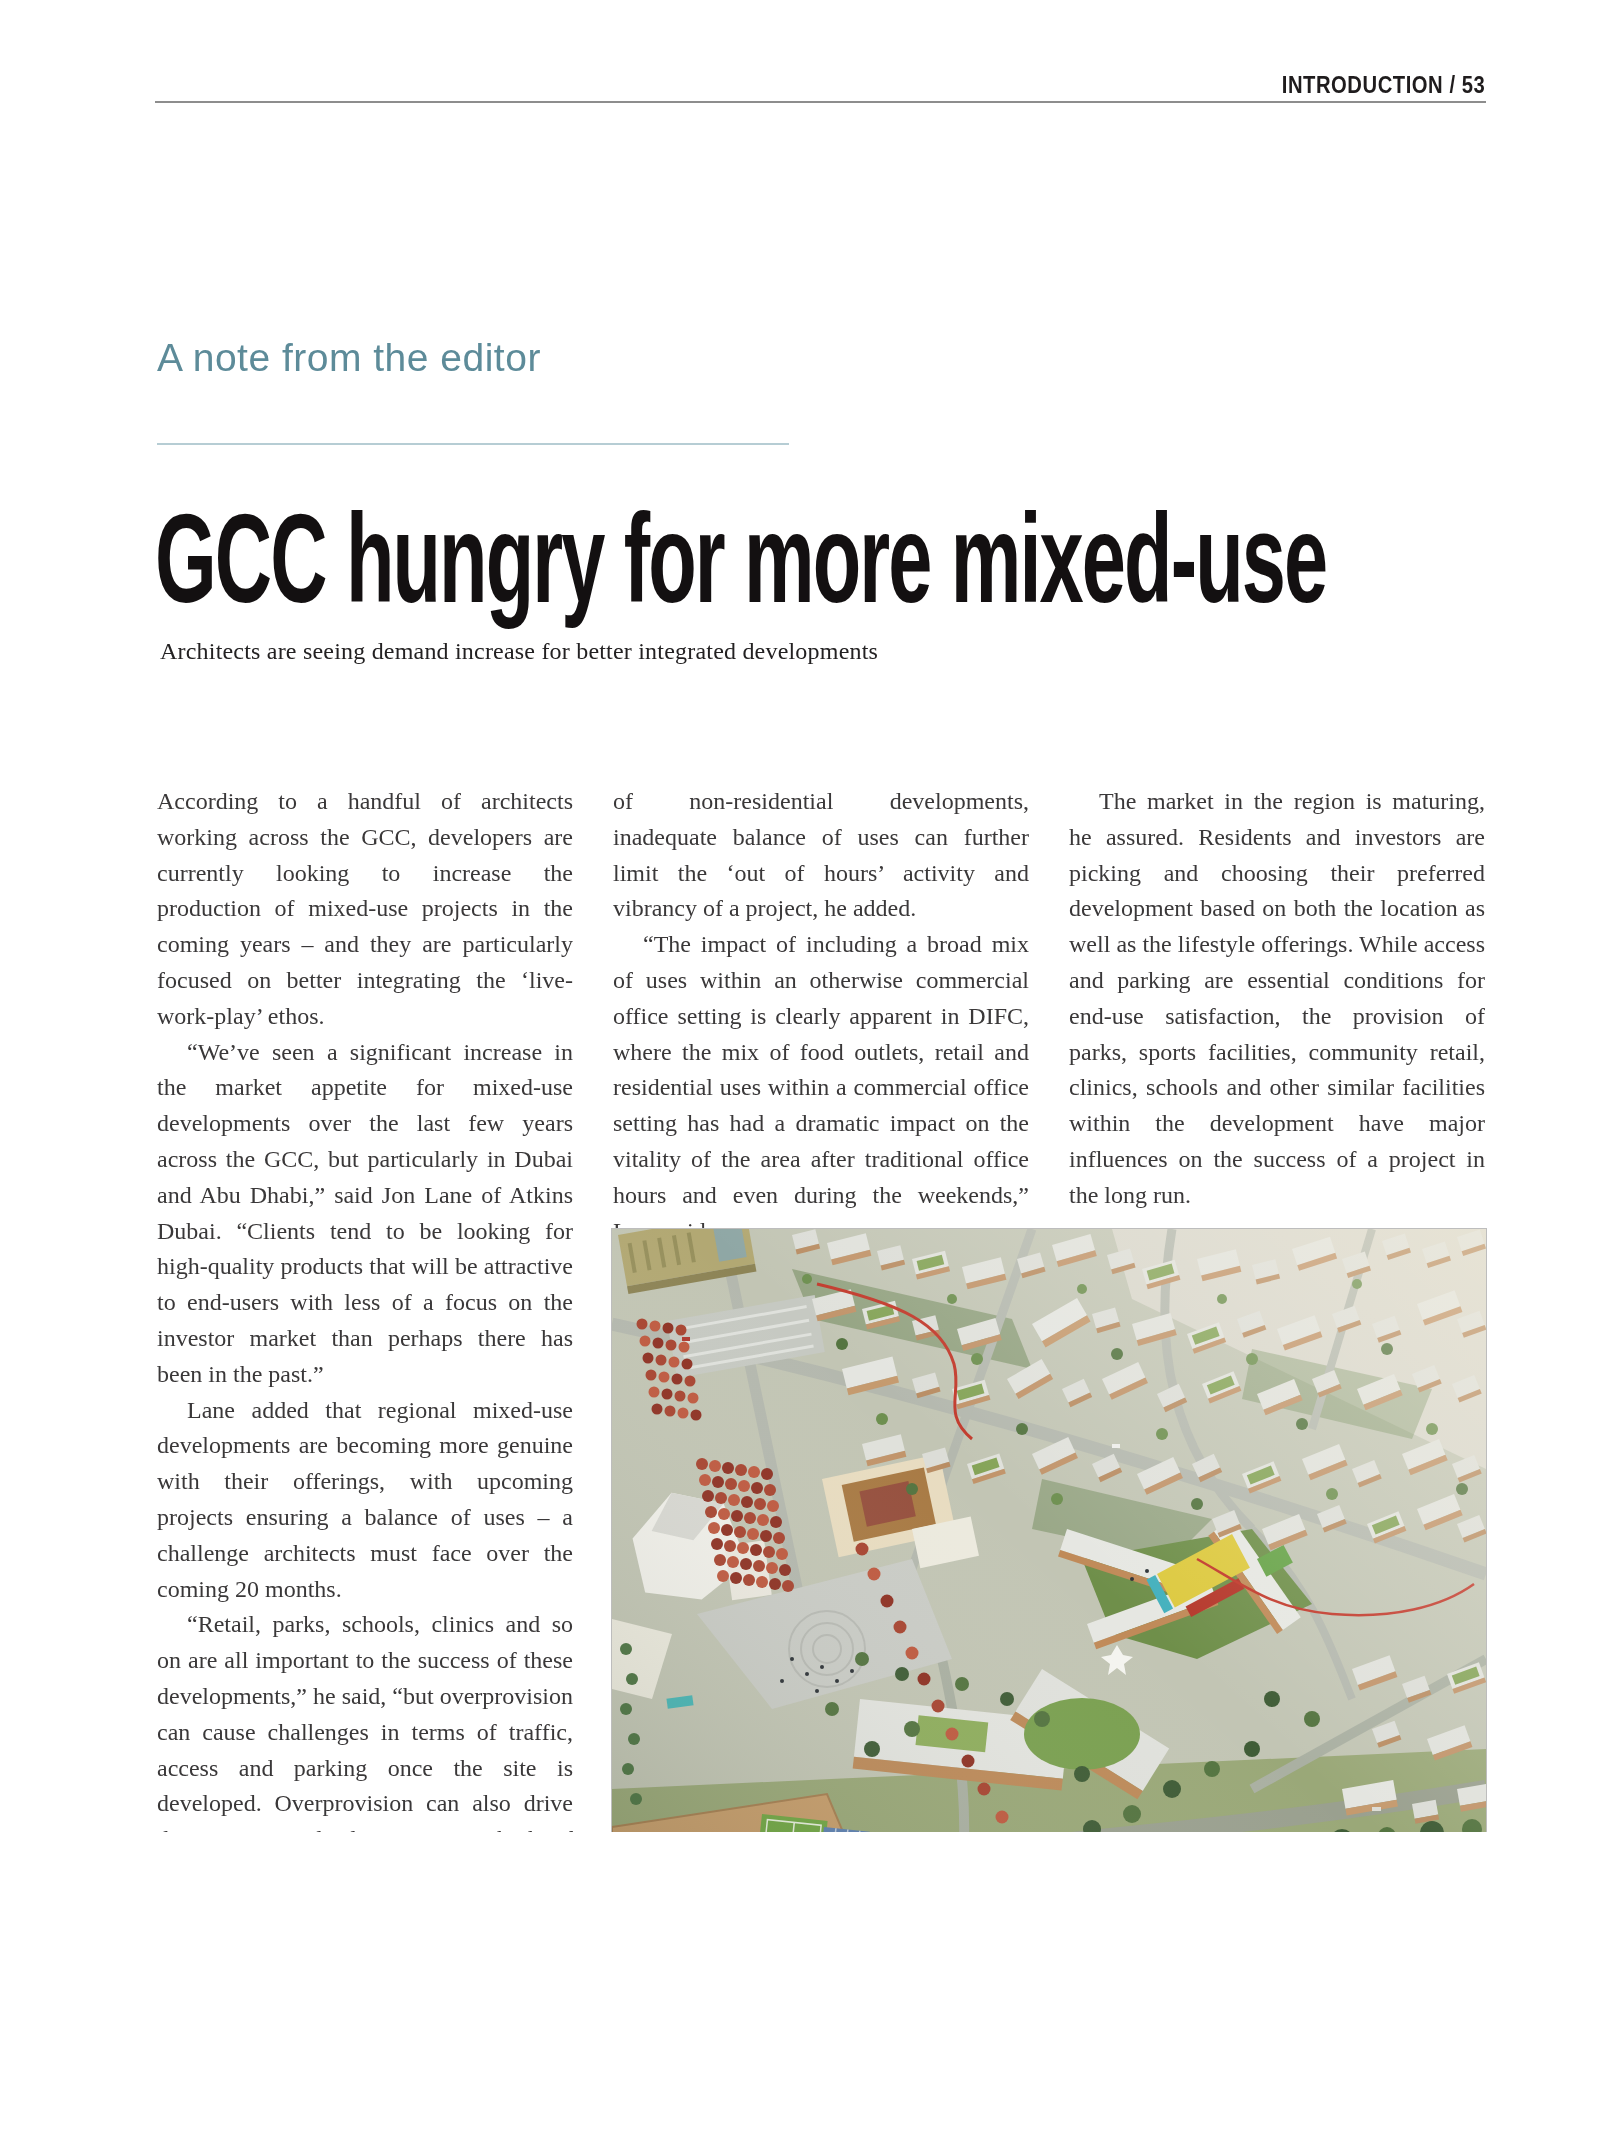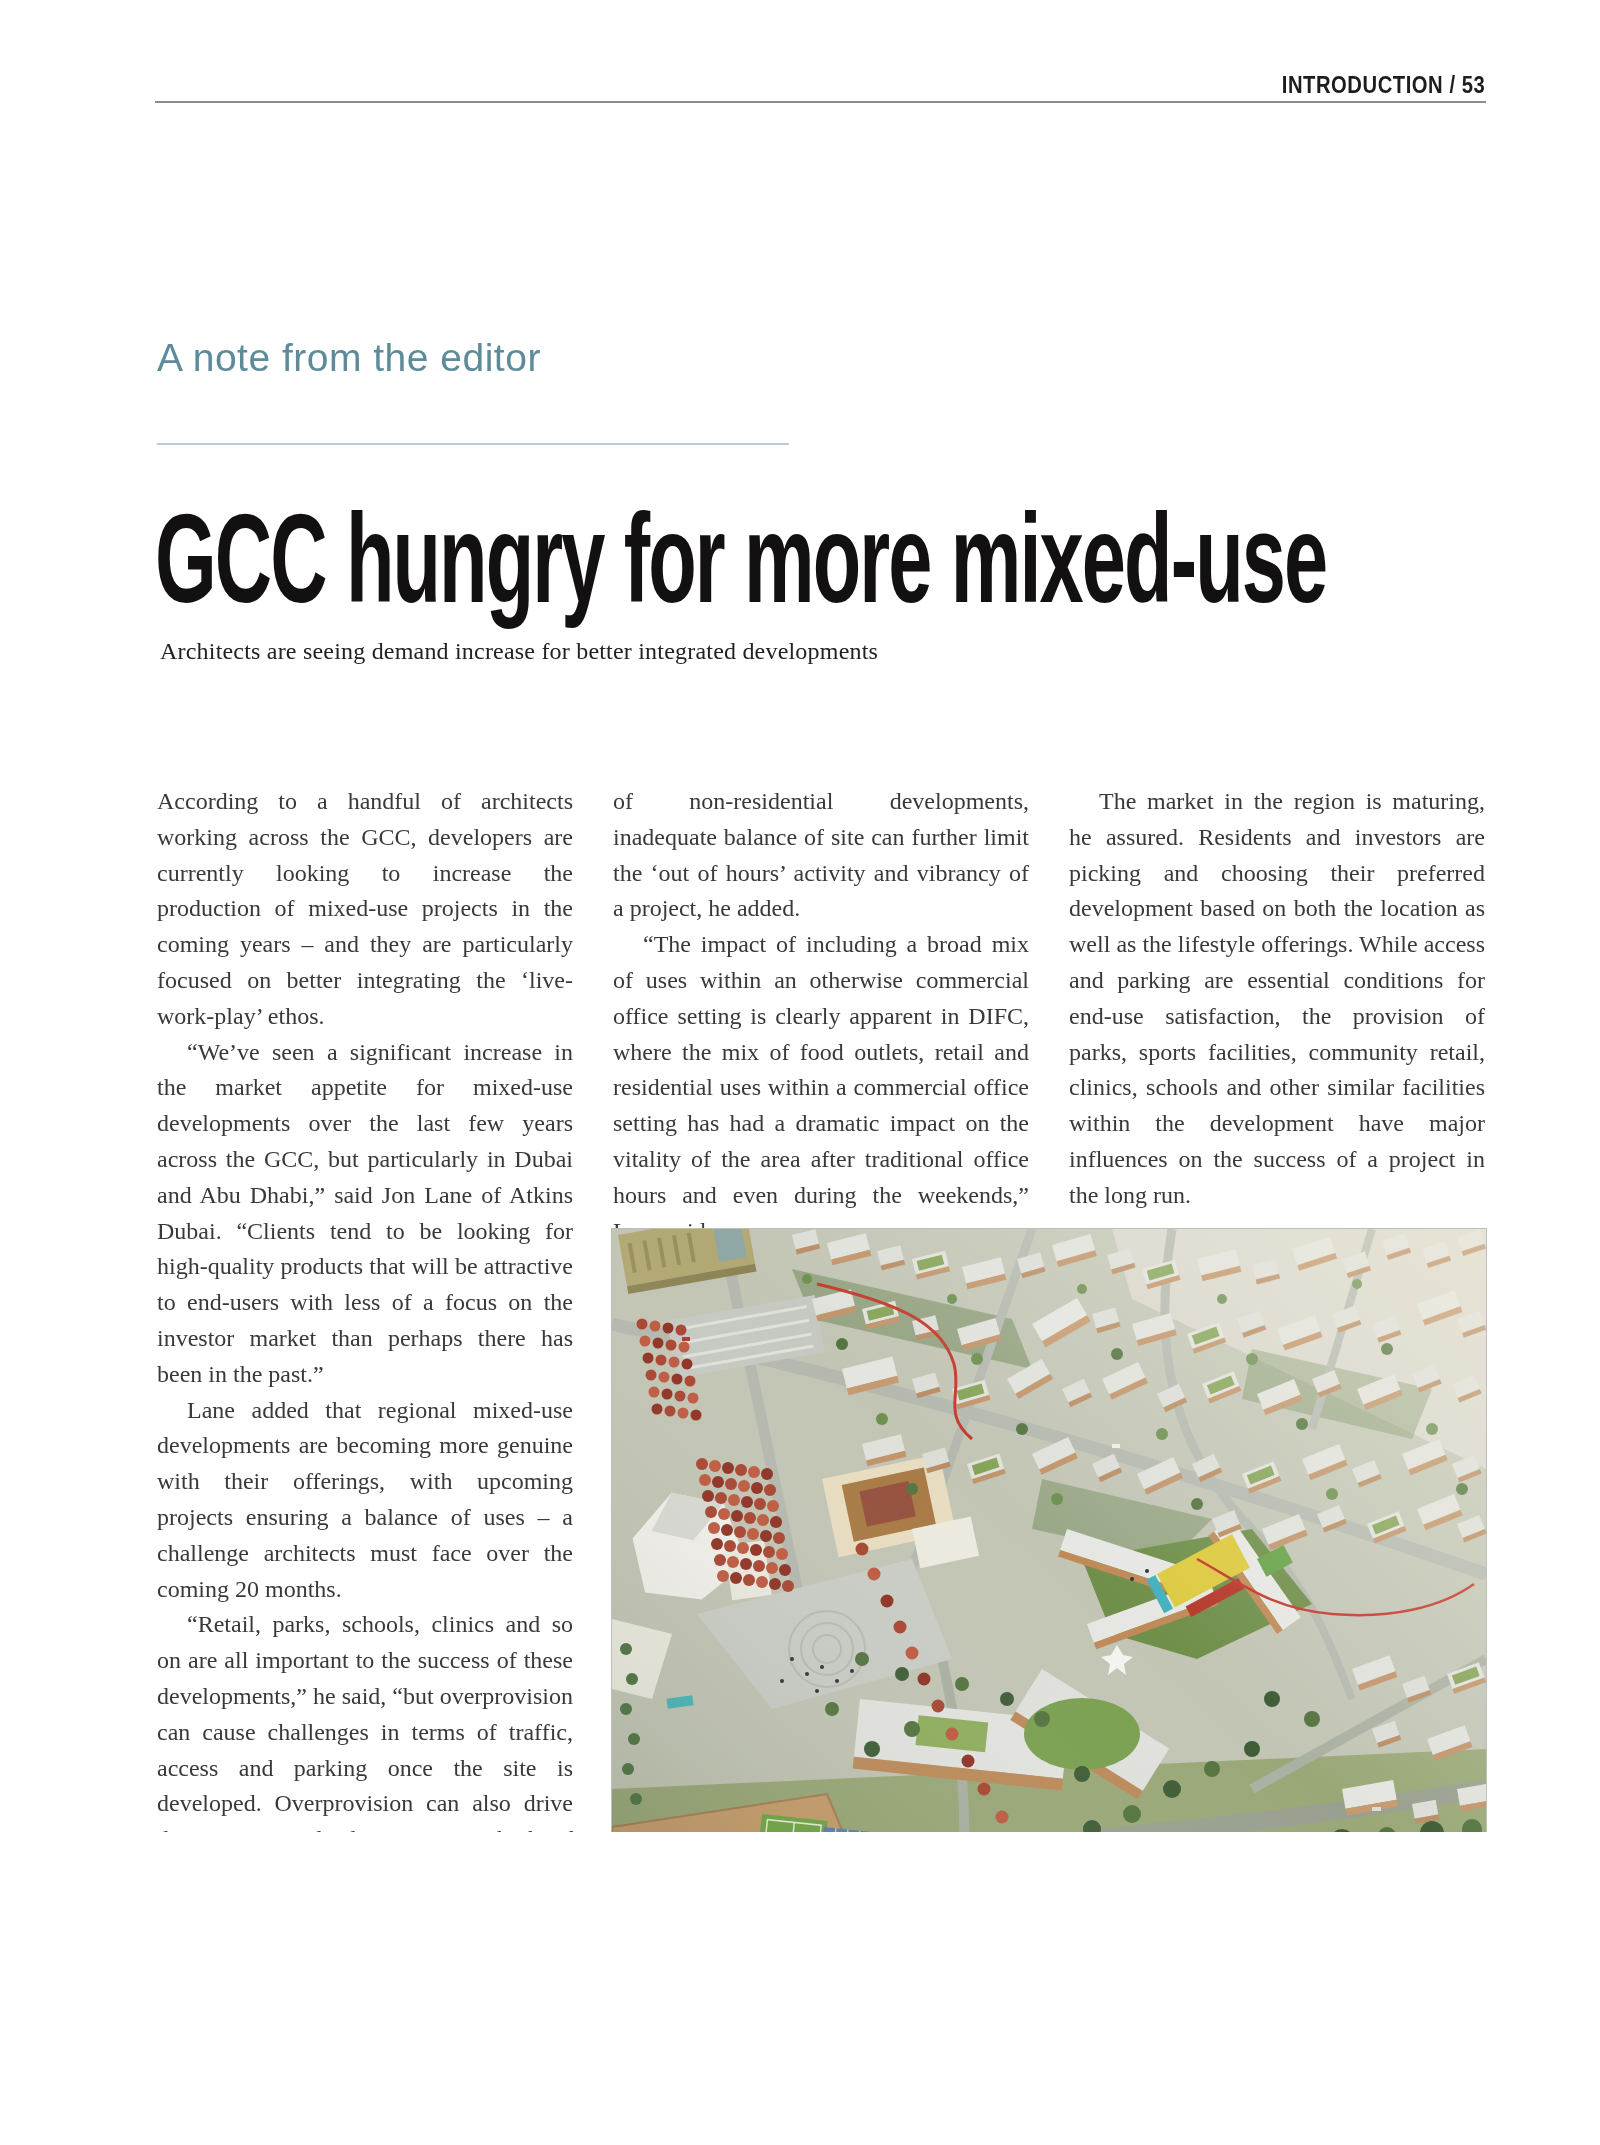--- a/index.html
+++ b/index.html
@@ -54,21 +54,21 @@
   <h1 id="headline" style="margin:0;">GCC hungry for more mixed-use</h1>
   <div id="subheadline">Architects are seeing demand increase for better integrated developments</div>
 
   <div id="col1" class="col">
       <p class="par">According to a handful of architects working across the GCC, developers are currently looking to increase the production of mixed-use projects in the coming years – and they are particularly focused on better integrating the ‘live-work-play’ ethos.</p>
       <p class="par ind">“We’ve seen a significant increase in the market appetite for mixed-use developments over the last few years across the GCC, but particularly in Dubai and Abu Dhabi,” said Jon Lane of Atkins Dubai. “Clients tend to be looking for high-quality products that will be attractive to end-users with less of a focus on the investor market than perhaps there has been in the past.”</p>
       <p class="par ind">Lane added that regional mixed-use developments are becoming more genuine with their offerings, with upcoming projects ensuring a balance of uses – a challenge architects must face over the coming 20 months.</p>
       <p class="par ind">“Retail, parks, schools, clinics and so on are all important to the success of these developments,” he said, “but overprovision can cause challenges in terms of traffic, access and parking once the site is developed. Overprovision can also drive down rents or lead to vacancy, both of which can damage the image of an otherwise successful development.”</p>
     </div>
   <div id="col2" class="col">
-      <p class="par">of non-residential developments, inadequate balance of site can further limit the ‘out of hours’ activity and vibrancy of a project, he added.</p>
+      <p class="par">of non-residential developments, inadequate balance of uses can further limit the ‘out of hours’ activity and vibrancy of a project, he added.</p>
       <p class="par ind">“The impact of including a broad mix of uses within an otherwise commercial office setting is clearly apparent in DIFC, where the mix of food outlets, retail and residential uses within a commercial office setting has had a dramatic impact on the vitality of the area after traditional office hours and even during the weekends,” Lane said.</p>
     </div>
   <div id="col3" class="col">
       <p class="par ind">The market in the region is maturing, he assured. Residents and investors are picking and choosing their preferred development based on both the location as well as the lifestyle offerings. While access and parking are essential conditions for end-use satisfaction, the provision of parks, sports facilities, community retail, clinics, schools and other similar facilities within the development have major influences on the success of a project in the long run.</p>
     </div>
 
   <div id="photo" role="img" aria-label="Aerial render of a mixed-use development with housing blocks, schools, parks, playgrounds and sports pitches">
     <svg viewBox="0 0 874 781" preserveAspectRatio="none" aria-hidden="true">
       <defs>
         <g id="bA">

